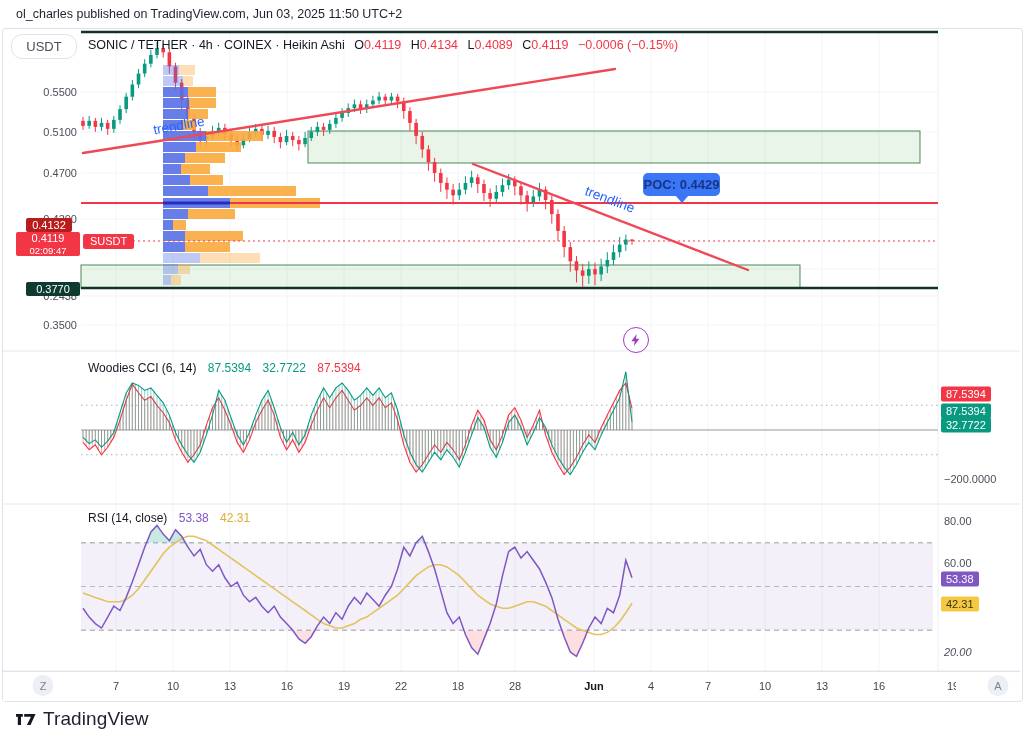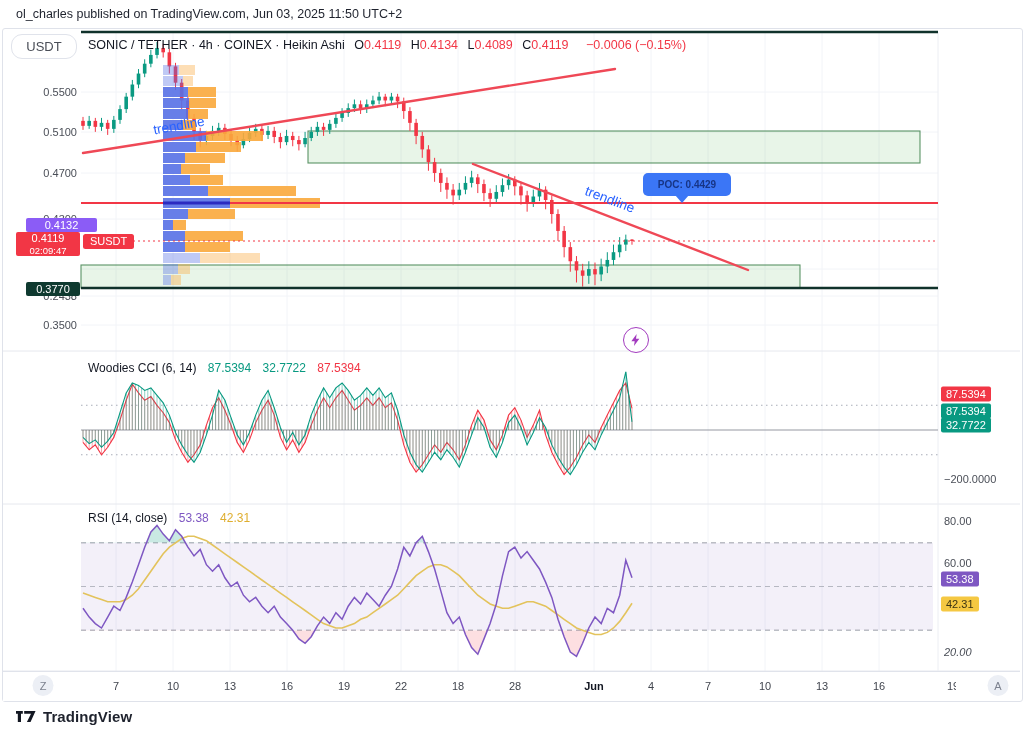--- a/index.html
+++ b/index.html
@@ -16,34 +16,34 @@
   .pane-legend{position:absolute;font-size:12px;color:#131722;white-space:nowrap;}
   .pane-legend .teal{color:#089981;margin-left:8px;}
   .pane-legend .red{color:#f23645;margin-left:8px;}
   .pane-legend .purple{color:#7e57c2;margin-left:8px;}
   .pane-legend .yellow{color:#dfae2f;margin-left:8px;}
   .axis-label{position:absolute;left:12px;width:62px;text-align:right;font-size:11px;color:#4a4e57;transform:translateY(-50%);}
   .axis-badge{position:absolute;border-radius:2px;color:#fff;font-size:11px;line-height:14px;text-align:center;transform:translateY(-50%);}
   .r-label{position:absolute;left:941px;font-size:11px;color:#4a4e57;transform:translateY(-50%);}
   .r-badge{position:absolute;left:938px;border-radius:2px;font-size:11px;line-height:15px;color:#fff;text-align:center;padding:0 5px;transform:translateY(-50%);}
   .susdt{position:absolute;left:80px;top:233px;background:#f23645;color:#fff;font-size:11px;line-height:15px;padding:0 7px;border-radius:2.5px;}
-  .poc-label{position:absolute;left:640px;top:172px;width:88px;height:23px;background:#3b76f6;border-radius:5px;color:#173585;
-    font-size:10px;font-weight:600;display:flex;align-items:center;justify-content:center;}
+  .poc-label{position:absolute;left:640px;top:172px;width:77px;height:23px;background:#3b76f6;border-radius:5px;color:#173585;
+    font-size:13px;font-weight:600;display:flex;align-items:center;justify-content:center;}
   .poc-tip{position:absolute;left:672px;top:194px;width:0;height:0;border-left:7px solid transparent;border-right:7px solid transparent;border-top:8px solid #3b76f6;}
   .tl-label{position:absolute;color:#2962ff;font-size:13.5px;font-weight:500;white-space:nowrap;}
   .bolt{position:absolute;left:620px;top:326px;width:26px;height:26px;border:1.6px solid #a33bbf;border-radius:50%;background:#fff;
     display:flex;align-items:center;justify-content:center;box-sizing:border-box;}
   .time-axis{position:absolute;left:0px;top:642px;width:1017px;height:29px;border-top:1px solid #e0e3eb;background:#fff;}
   .tick{position:absolute;top:8px;font-size:11px;color:#41454e;transform:translateX(-50%);}
   .tick.bold{font-weight:700;color:#131722;}
   .tick.cut{transform:none;width:9px;overflow:hidden;white-space:nowrap;}
   .tbadge{position:absolute;top:3px;width:21px;height:21px;border-radius:50%;background:#eceff5;color:#7d828f;font-size:11px;
     display:flex;align-items:center;justify-content:center;transform:translateX(-50%);}
   .footer{position:absolute;left:16px;top:708px;display:flex;align-items:center;gap:7px;}
-  .footer .brand{font-size:15px;font-weight:700;color:#1e222d;letter-spacing:.1px;}
+  .footer .brand{font-size:19px;font-weight:400;color:#1e222d;letter-spacing:.1px;}
 </style>
 </head>
 <body>
 
 <div class="page">
   <div class="pub-bar">ol_charles published on TradingView.com, Jun 03, 2025 11:50 UTC+2</div>
 
   <div class="chart-card">
     <svg id="chart-svg" width="1019" height="672">
         <line x1="113" y1="3" x2="113" y2="642" stroke="#f2f4f8" stroke-width="1"></line>
@@ -326,21 +326,21 @@
       </svg>
 
     <div class="usdt-btn" style="position:absolute;left:8px;top:5px;border-radius:11px;">USDT</div>
 
     <div class="legend" style="top:9px;">
       <span>SONIC / TETHER · 4h · COINEX · Heikin Ashi</span>
       <span class="k">O</span><span class="v">0.4119</span>
       <span class="k">H</span><span class="v">0.4134</span>
       <span class="k">L</span><span class="v">0.4089</span>
       <span class="k">C</span><span class="v">0.4119</span>
-      <span class="v" style="margin-left:14px;">−0.0006 (−0.15%)</span>
+      <span class="v" style="margin-left:6px;">−0.0006 (−0.15%)</span>
     </div>
 
     <div class="pane-legend" style="left:85px;top:332px;">
       <span>Woodies CCI (6, 14)</span>
       <span class="teal">87.5394</span>
       <span class="teal">32.7722</span>
       <span class="red">87.5394</span>
     </div>
 
     <div class="pane-legend" style="left:85px;top:482px;">
@@ -381,21 +381,21 @@
         <div class="tick cut" style="left: 944px;">19</div>
         <div class="tbadge" style="left: 40px;">Z</div>
         <div class="tbadge" style="left: 995px;">A</div>
       </div>
   <div class="axis-label" style="top: 63px;">0.5500</div>
       <div class="axis-label" style="top: 103px;">0.5100</div>
       <div class="axis-label" style="top: 144px;">0.4700</div>
       <div class="axis-label" style="top: 190px;">0.4300</div>
       <div class="axis-label" style="top: 267px;">0.2438</div>
       <div class="axis-label" style="top: 296px;">0.3500</div>
-      <div class="axis-badge" style="left: 23px; top: 196px; width: 71px; background: #8b5cf6;">0.4132</div>
+      <div class="axis-badge" style="left: 23px; top: 196px; width: 46px; background: #b91c1c;">0.4132</div>
       <div class="axis-badge" style="left: 13px; top: 215px; width: 64px; background: rgb(242, 54, 69);">
         <div style="line-height:13px;">0.4119</div>
         <div style="font-size:9.5px;line-height:11px;">02:09:47</div>
       </div>
       <div class="axis-badge" style="left: 23px; top: 260px; width: 54px; background: rgb(15, 58, 48);">0.3770</div>
       <div class="r-label" style="top: 352px; margin-top: 36px;">200.0000</div>
       <div class="r-label" style="top: 450px;">−200.0000</div>
       <div class="r-badge" style="top: 365px; background: rgb(242, 54, 69);">87.5394</div>
       <div class="r-badge" style="top: 382px; background: rgb(8, 153, 129);">87.5394</div>
       <div class="r-badge" style="top: 396px; background: rgb(8, 153, 129);">32.7722</div>

